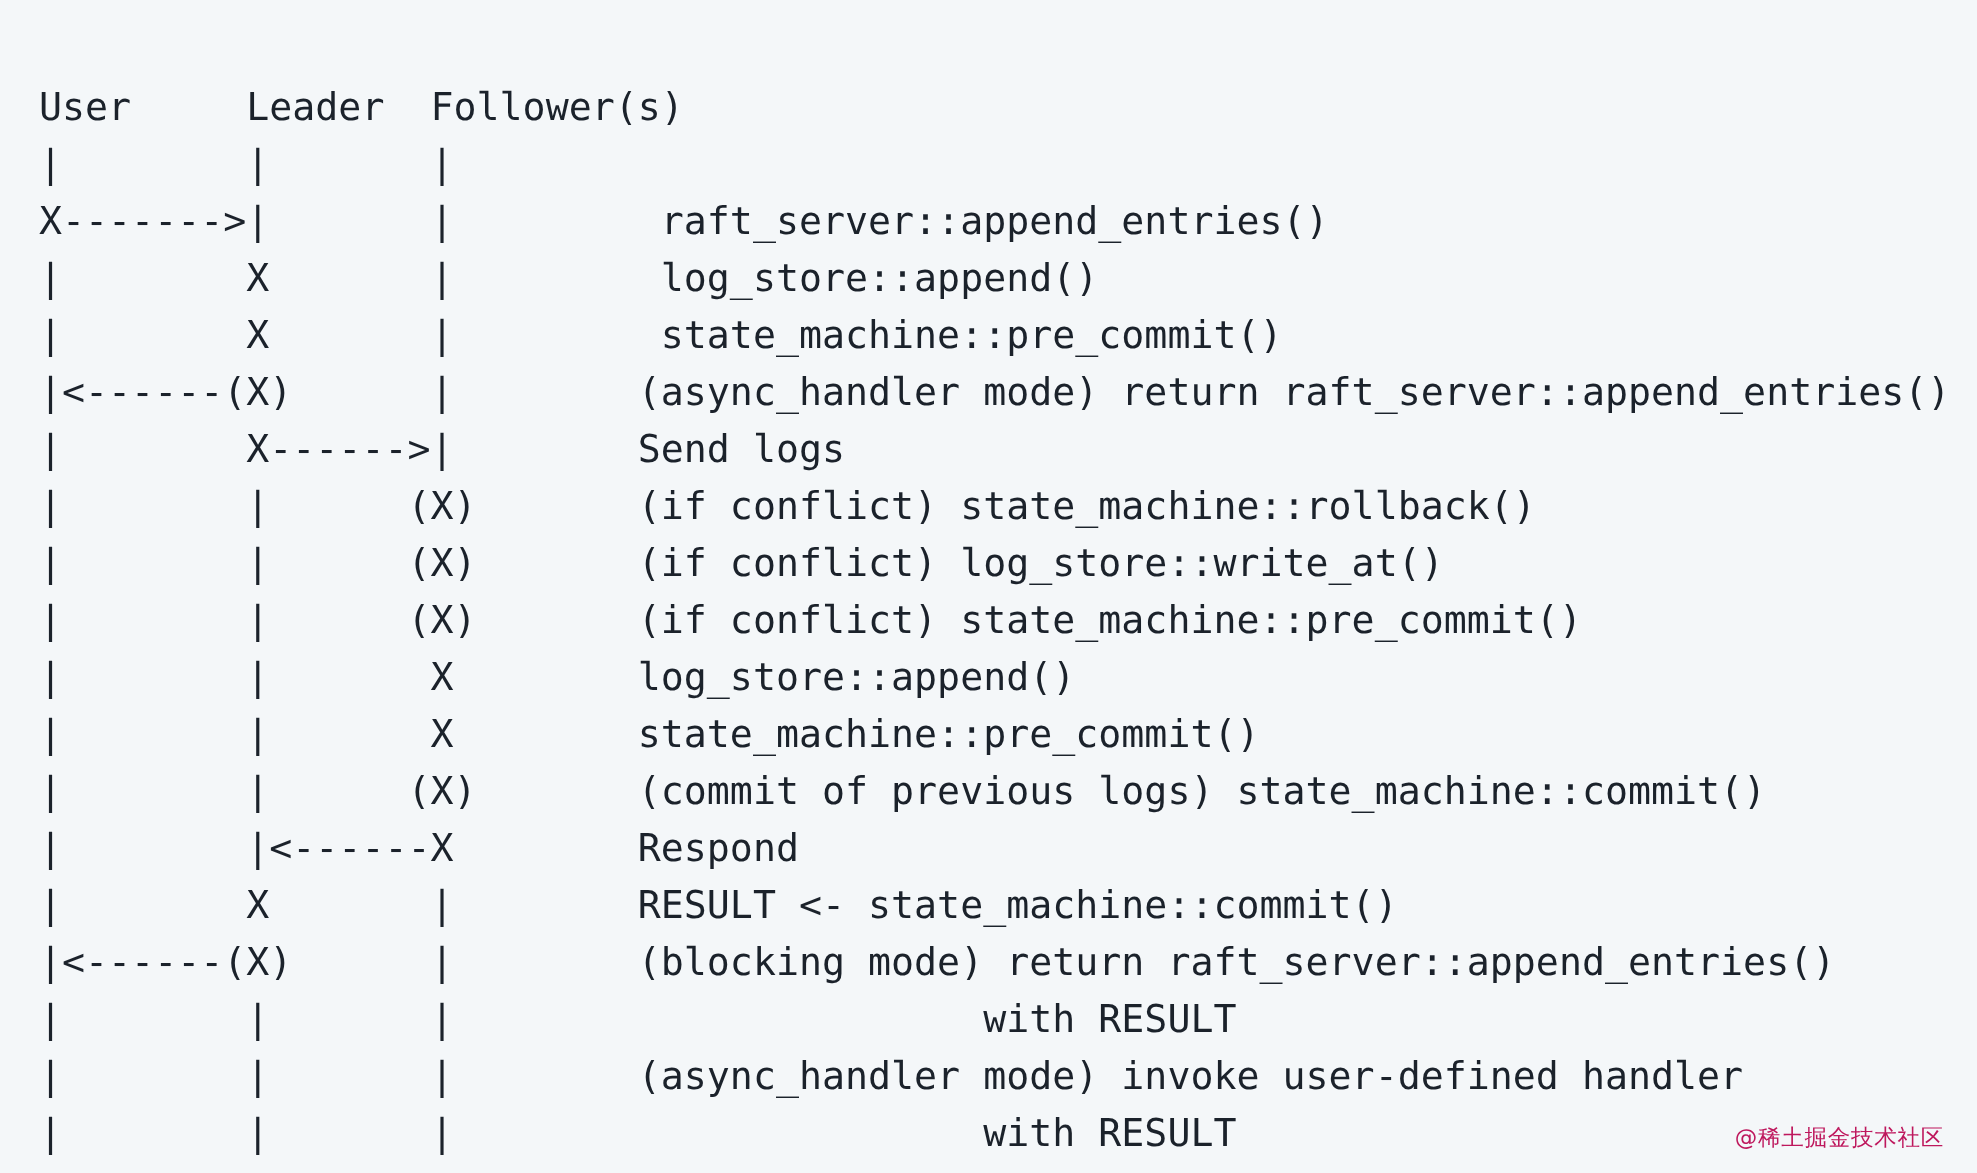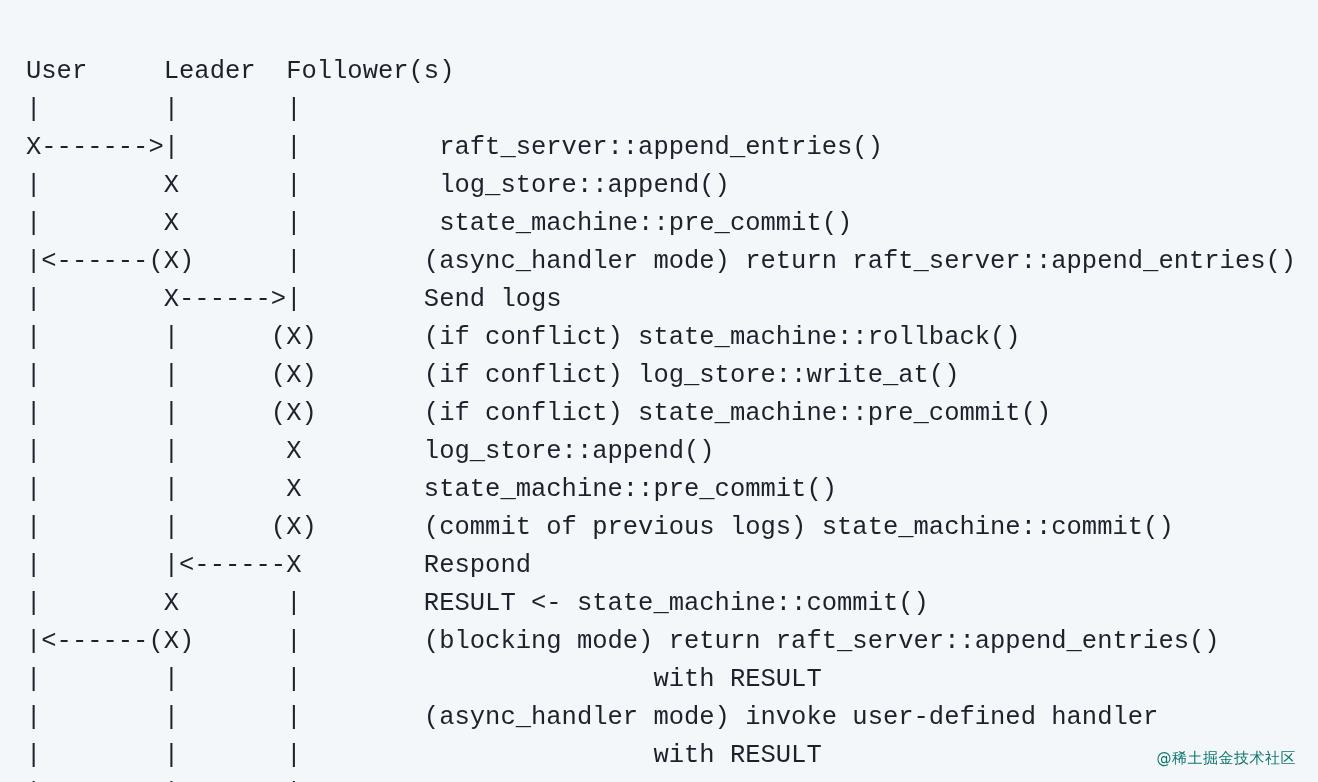--- a/index.html
+++ b/index.html
@@ -27,30 +27,29 @@
     color: #1b222b;
     white-space: pre;
     font-weight: 400;
     -webkit-font-smoothing: antialiased;
   }
 
   .ascii-line {
     white-space: pre;
     display: block;
     height: 38px;
-    font-family: Liberation Mono, monospace;
   }
 
   #watermark {
     position: absolute;
     right: 22px;
     bottom: 14px;
     font-family: "DejaVu Sans", "Liberation Sans", sans-serif;
     font-size: 15px;
-    color: #0f766e;
+    color: #be185d;
     letter-spacing: 0.5px;
     user-select: none;
   }
 </style>
 </head>
 <body>
 
 <pre id="diagram"><span class="ascii-line">User     Leader  Follower(s)</span><span class="ascii-line">|        |       |</span><span class="ascii-line">X-------&gt;|       |         raft_server::append_entries()</span><span class="ascii-line">|        X       |         log_store::append()</span><span class="ascii-line">|        X       |         state_machine::pre_commit()</span><span class="ascii-line">|&lt;------(X)      |        (async_handler mode) return raft_server::append_entries()</span><span class="ascii-line">|        X------&gt;|        Send logs</span><span class="ascii-line">|        |      (X)       (if conflict) state_machine::rollback()</span><span class="ascii-line">|        |      (X)       (if conflict) log_store::write_at()</span><span class="ascii-line">|        |      (X)       (if conflict) state_machine::pre_commit()</span><span class="ascii-line">|        |       X        log_store::append()</span><span class="ascii-line">|        |       X        state_machine::pre_commit()</span><span class="ascii-line">|        |      (X)       (commit of previous logs) state_machine::commit()</span><span class="ascii-line">|        |&lt;------X        Respond</span><span class="ascii-line">|        X       |        RESULT &lt;- state_machine::commit()</span><span class="ascii-line">|&lt;------(X)      |        (blocking mode) return raft_server::append_entries()</span><span class="ascii-line">|        |       |                       with RESULT</span><span class="ascii-line">|        |       |        (async_handler mode) invoke user-defined handler</span><span class="ascii-line">|        |       |                       with RESULT</span><span class="ascii-line">|        |       |</span></pre>
 
 <div id="watermark">@稀土掘金技术社区</div>

